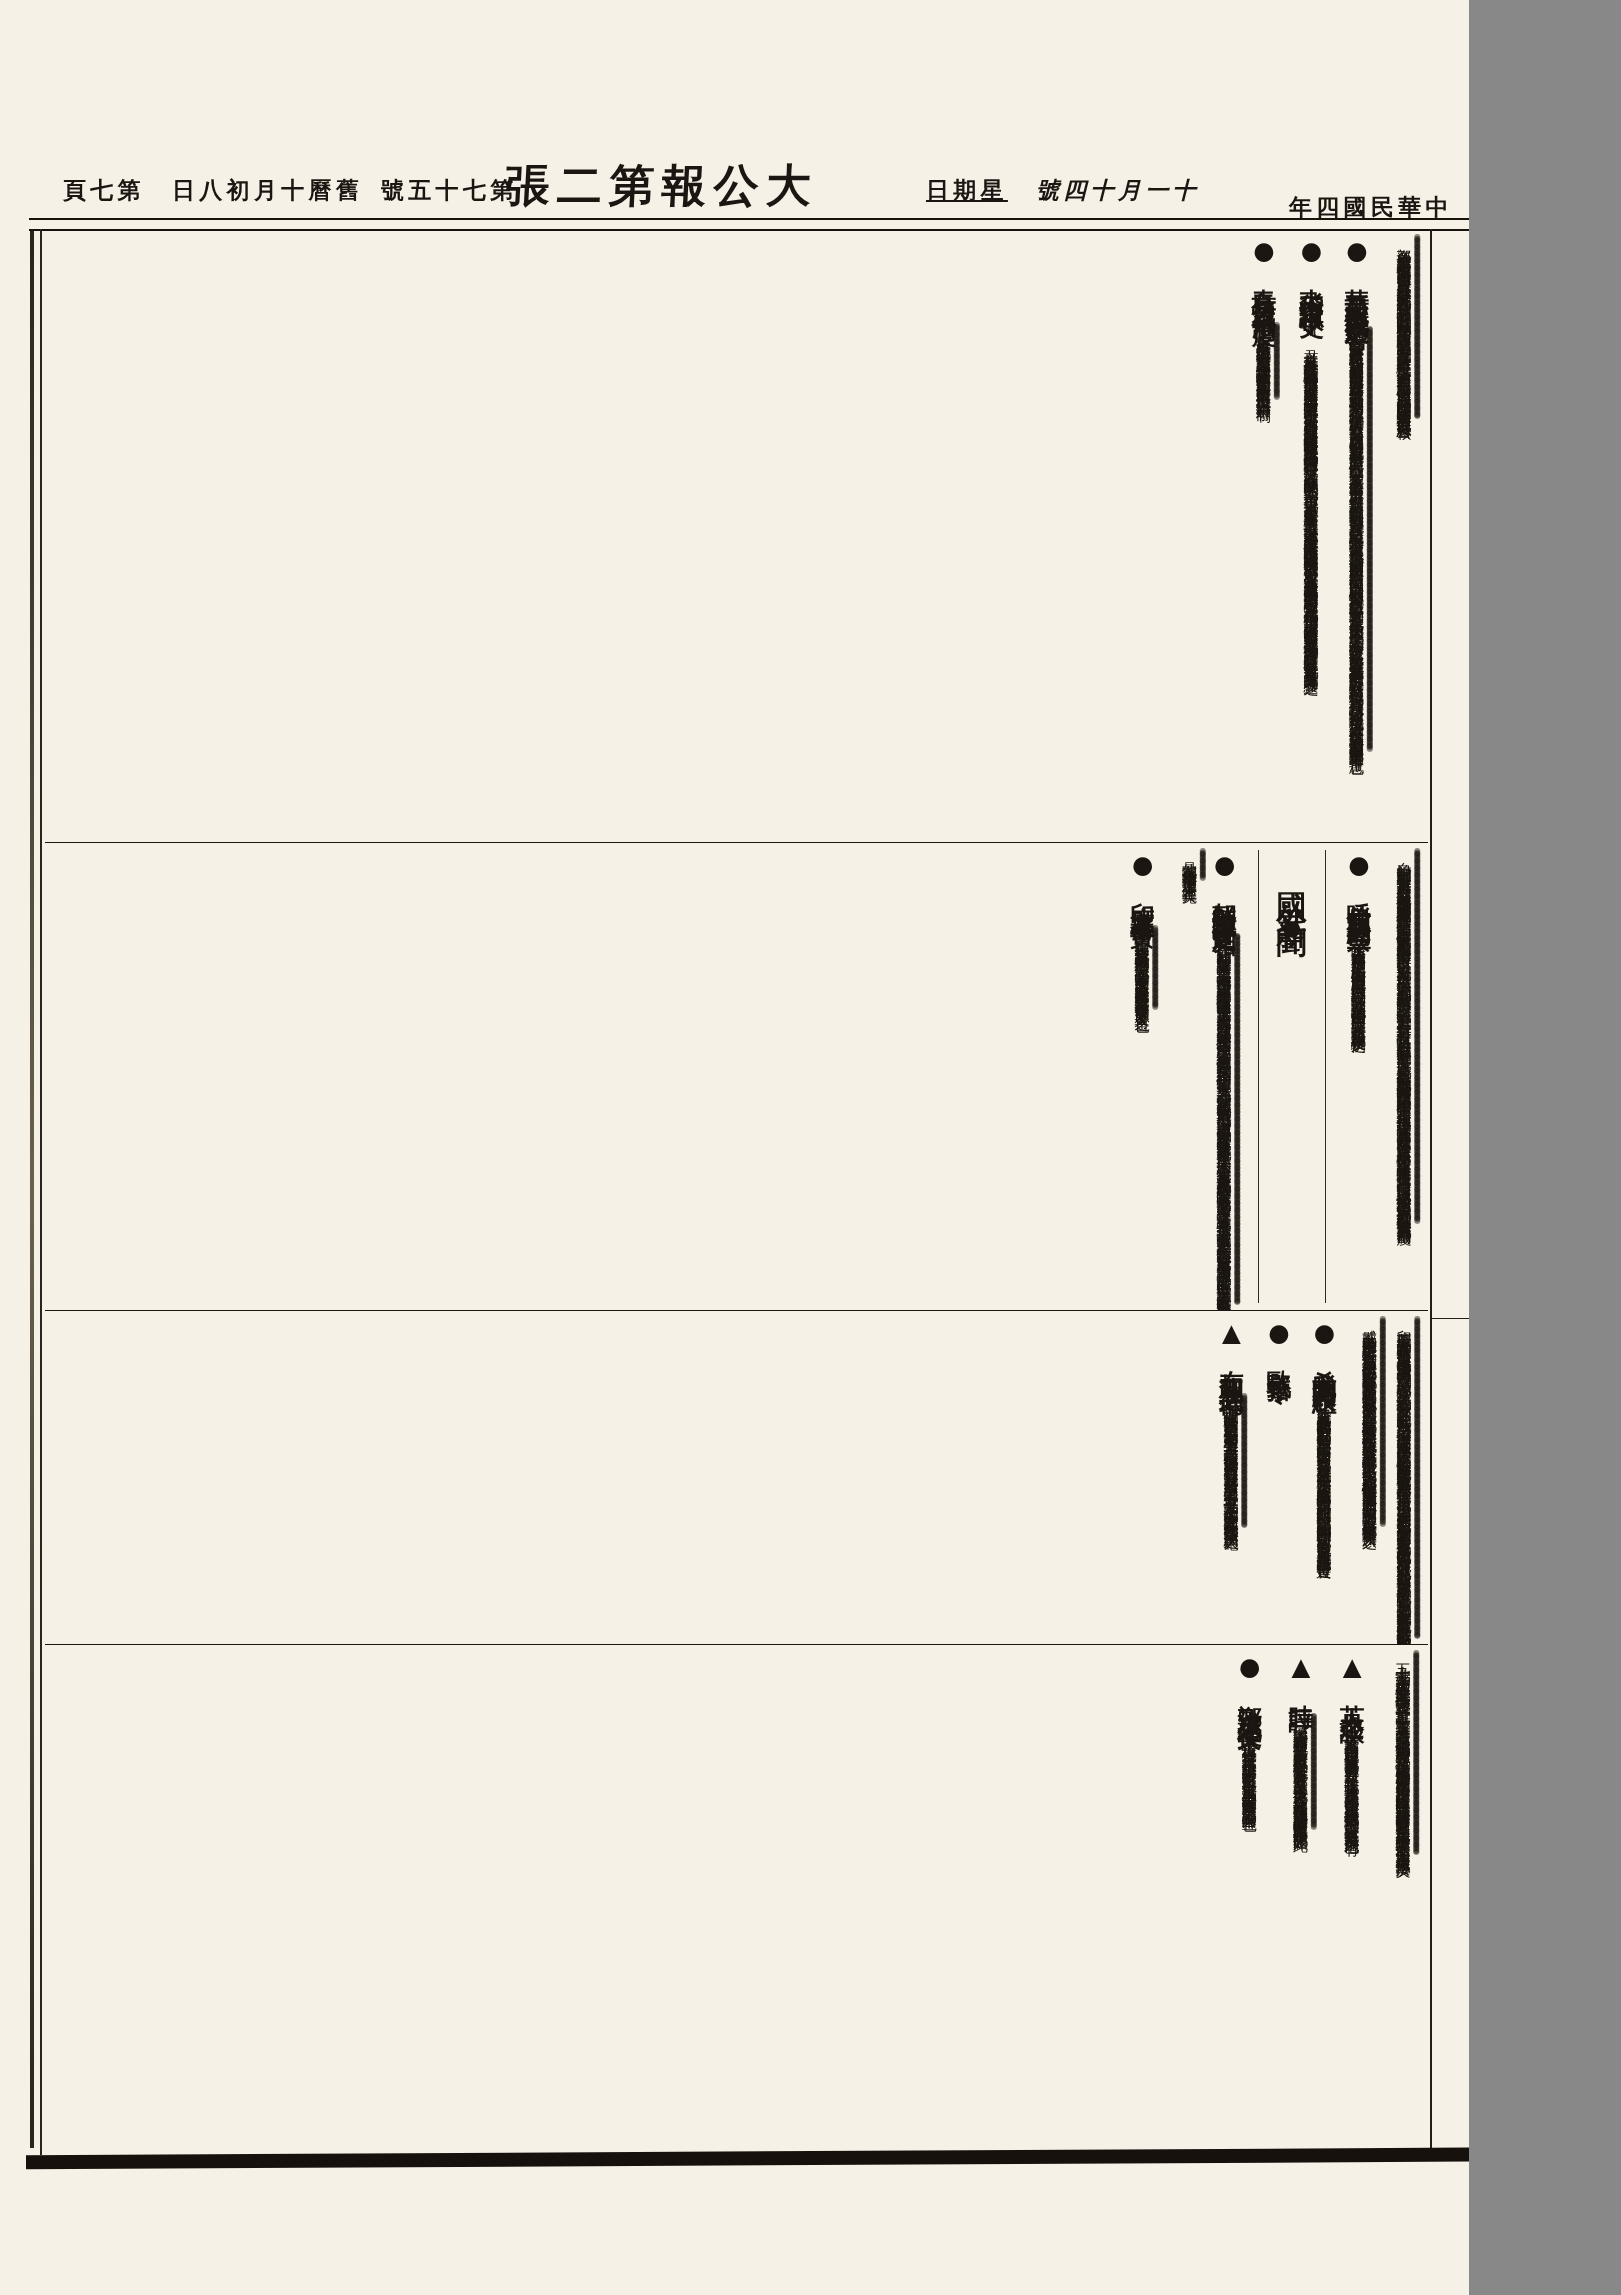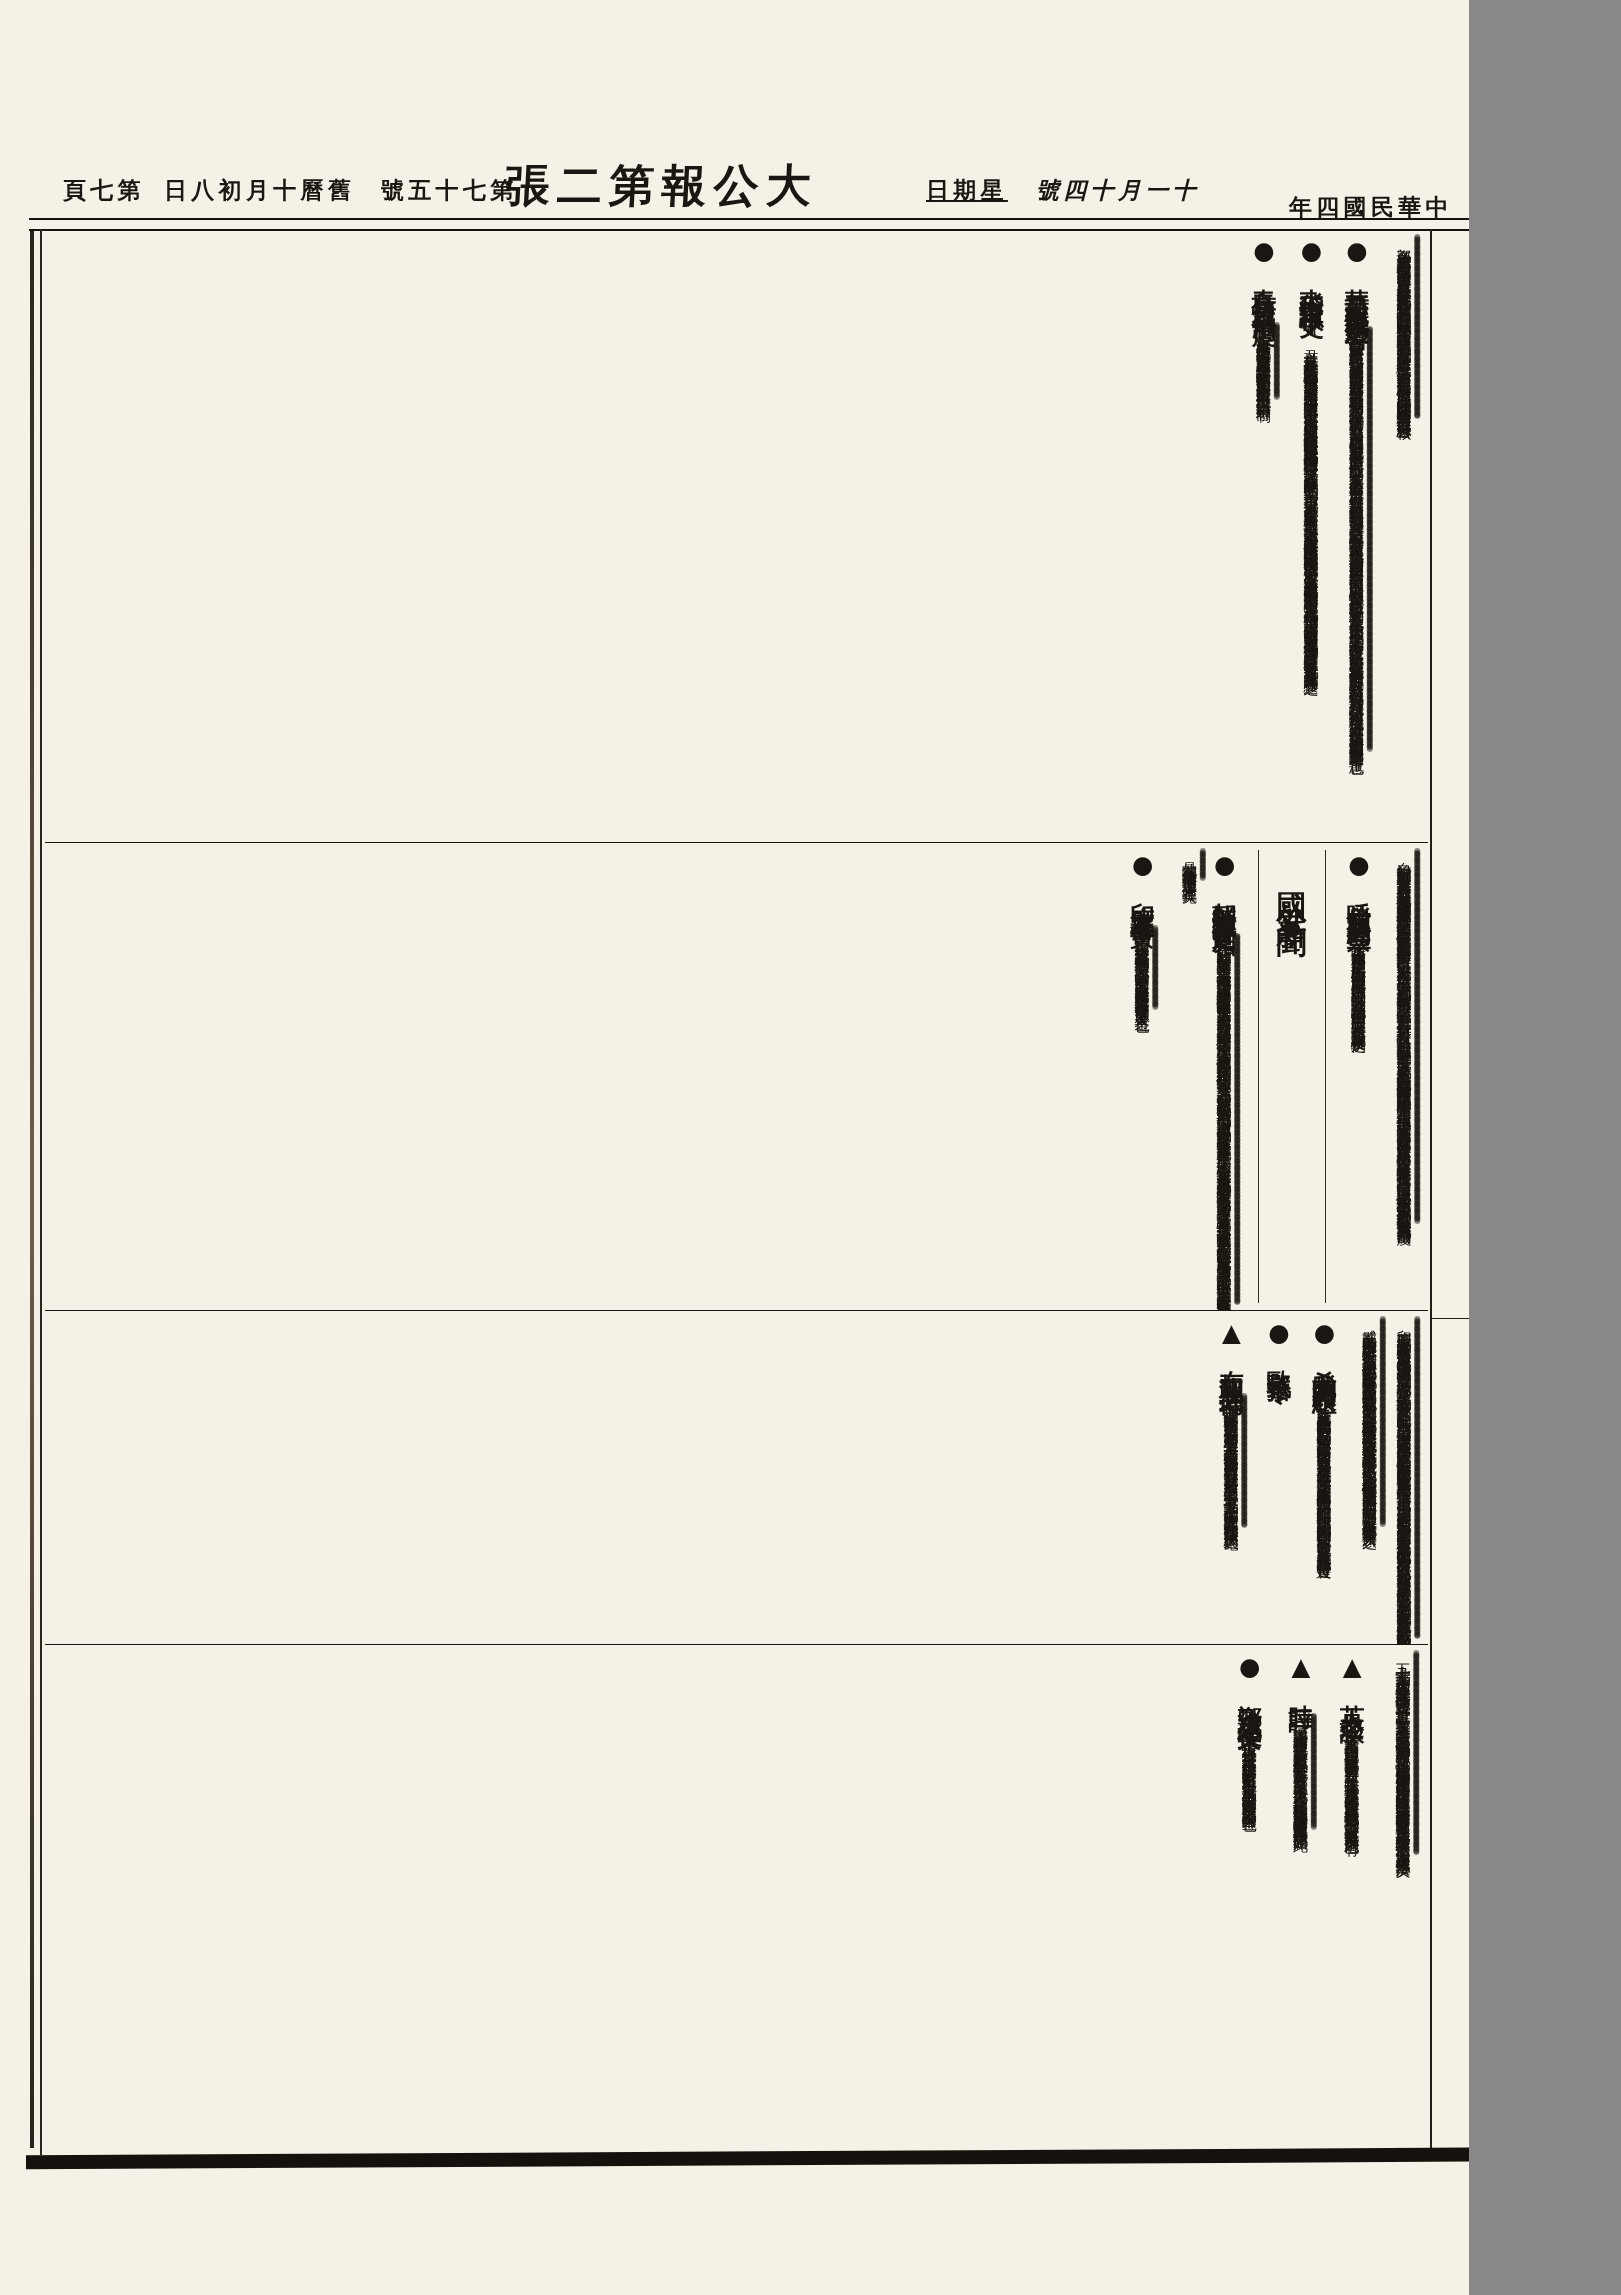--- a/index.html
+++ b/index.html
@@ -2,21 +2,21 @@
 <html style="font-size:11.5px"><head>
 <meta charset="utf-8">
 <style>
   html,body{margin:0;padding:0;}
   body{background:#888;font-family:"DejaVu Sans",sans-serif;}
   .page{position:relative;width:1469px;height:2295px;background:#f5f1e6;color:#1b1611;overflow:hidden;}
   
   .masthead{position:absolute;top:155px;left:0;width:1622px;height:68px;}
   .mh{position:absolute;top:20px;font-size:23px;font-weight:bold;font-family:"DejaVu Serif",serif;letter-spacing:4.3px;white-space:nowrap;}
   .mh-page{left:63px;}
-  .mh-lunar{left:164px;font-family:Liberation Serif, serif;}
+  .mh-lunar{left:172px;font-family:Liberation Serif, serif;}
   .mh-issue{left:381px;}
   .mh-logo{left:505px;top:1.4px;font-size:45px;font-weight:900;letter-spacing:7.2px;transform:skewX(-3deg);}
   .mh-weekday{left:926px;text-decoration:underline;}
   .mh-date{left:1036px;font-style:italic;}
   .mh-era{left:1289px;margin-top:17px;}
   .rule-double{position:absolute;top:218px;left:29px;width:1571px;height:8.6px;border-top:2.9px solid #17120e;border-bottom:2.2px solid #17120e;}
   
   .sheet{position:absolute;top:229px;left:40px;width:1577px;height:1926px;display:flex;flex-direction:row;border-left:2.2px solid #2a241c;border-right:2.2px solid #2a241c;box-sizing:border-box;}
   .main-col{width:1392px;height:100%;display:flex;flex-direction:column;}
   .hrule{height:0;border-top:1.4px solid #1b1611;margin:0 2.9px;}

